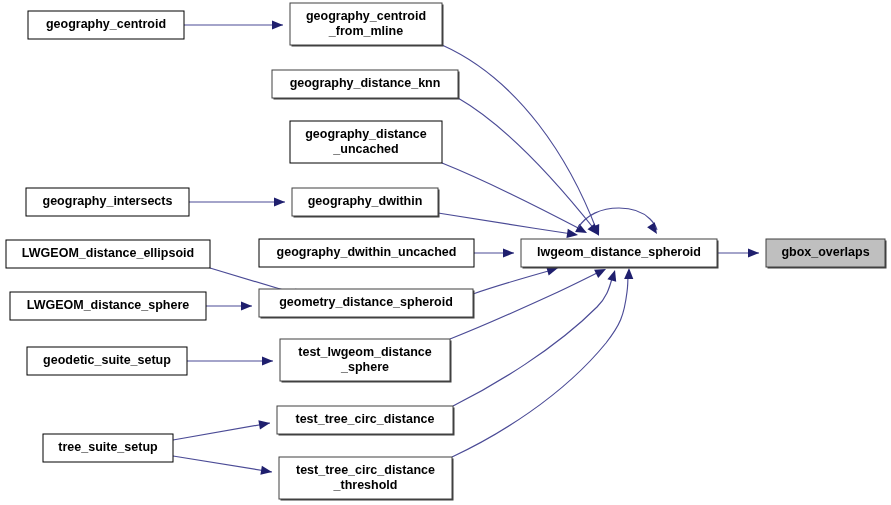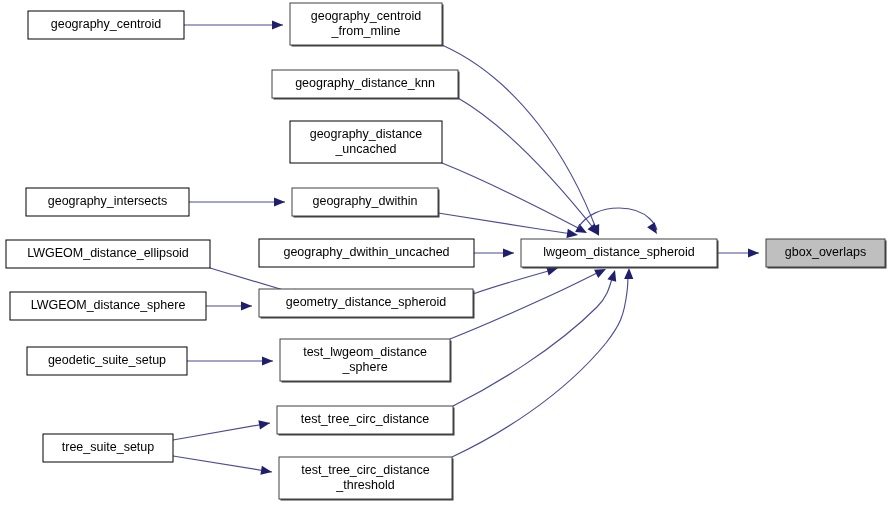--- a/index.html
+++ b/index.html
@@ -11,20 +11,21 @@
   body {
     width: 891px;
     height: 505px;
     font-family: "Liberation Sans", sans-serif;
     overflow: hidden;
   }
   #graph-root {
     position: relative;
     width: 891px;
     height: 505px;
+    font-weight: bold;
   }
   svg#callgraph {
     display: block;
     width: 891px;
     height: 505px;
     background: #ffffff;
   }
   .node-box {
     stroke-width: 1;
   }

